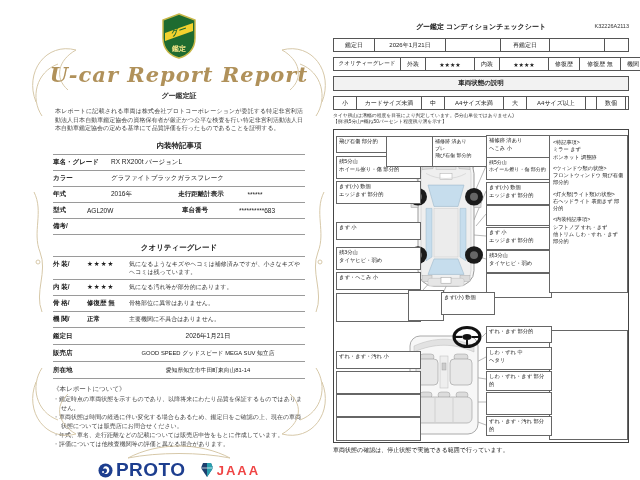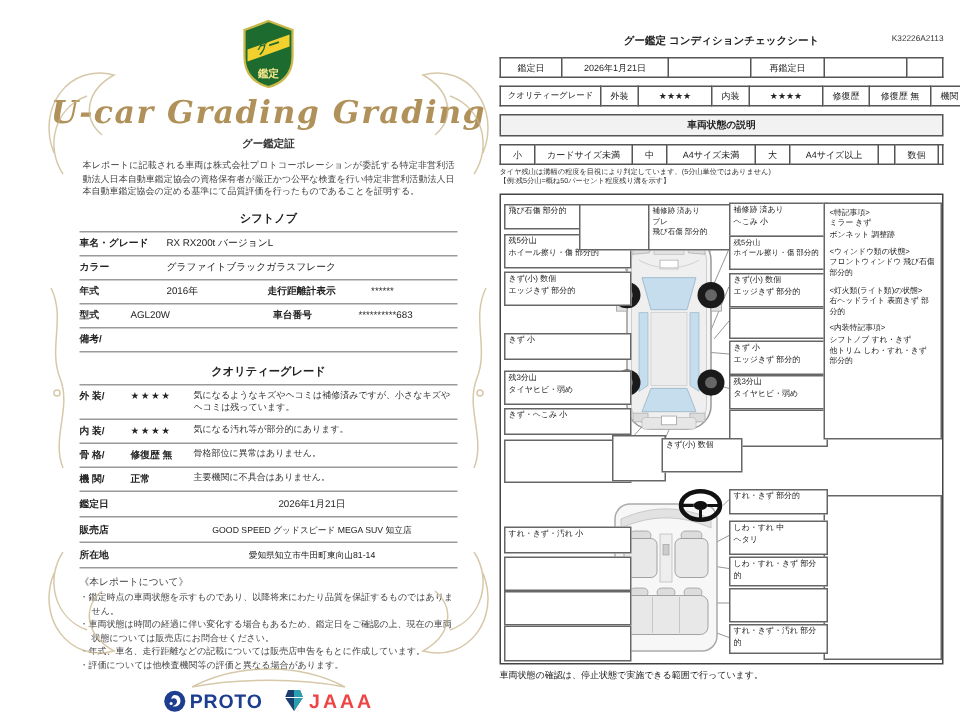--- a/index.html
+++ b/index.html
@@ -26,21 +26,21 @@
   .qval{width:42px;font-weight:bold;flex:none;letter-spacing:1px;}
   .qdesc{flex:1;font-size:6px;line-height:1.35;color:#333;}
   .irow{display:flex;align-items:center;border-bottom:1px solid #9a9a9a;padding:3.5px 0;font-size:6.5px;}
   .ilabel{width:58px;font-weight:bold;flex:none;}
   .ival{flex:1;text-align:center;}
   .about{width:252px;margin:5px auto 0;font-size:6px;line-height:1.5;color:#444;}
   .abhead{font-size:6.5px;margin-bottom:1px;}
   .bullet{padding-left:8px;text-indent:-8px;}
   .logos{display:flex;justify-content:center;align-items:center;gap:14px;margin-top:10px;}
   .proto{display:flex;align-items:center;gap:3px;}
-  .prototext{font-size:13px;font-weight:bold;color:#1d3e8f;letter-spacing:0.5px;}
+  .prototext{font-size:19px;font-weight:bold;color:#1d3e8f;letter-spacing:0.5px;}
   .jaaa{display:flex;align-items:center;gap:3px;}
   .jaaatext{font-size:13px;font-weight:bold;color:#ef4444;letter-spacing:2px;}
   
   .rpage{position:absolute;left:333px;top:22px;width:296px;height:444px;}
   .rheader{position:relative;height:13px;}
   .rtitle{text-align:center;font-size:7px;font-weight:bold;}
   .rcode{position:absolute;right:0;top:1px;font-size:5.5px;color:#333;}
   table.rt{border-collapse:collapse;width:296px;table-layout:fixed;margin-top:3px;}
   table.rt td{border:1px solid #555;font-size:6px;padding:1.5px 2px;text-align:center;
               overflow:hidden;white-space:nowrap;height:9px;}
@@ -81,26 +81,26 @@
       </g>
     </svg>
 
     <svg class="crest" width="40" height="48" viewBox="0 0 40 48">
       <path d="M20 2 L36 8 V26 C36 38 28 44 20 46 C12 44 4 38 4 26 V8 Z" fill="#1e6b30" stroke="#c9b84a" stroke-width="1.5"></path>
       <polygon points="6,21 34,11 34,19 6,29" fill="#f2d12e"></polygon>
       <text x="20" y="21.5" font-size="8" font-weight="bold" fill="#1e6b30" text-anchor="middle" transform="rotate(-18 20 19)">グー</text>
       <text x="20" y="39" font-size="7" font-weight="bold" fill="#f6e88a" text-anchor="middle">鑑定</text>
     </svg>
 
-    <div class="ltitle">U-car Grading Grading</div>
+    <div class="ltitle">U-car Report Report</div>
     <div class="lsub">グー鑑定証</div>
     <div class="lintro">本レポートに記載される車両は株式会社プロトコーポレーションが委託する特定非営利活動法人日本自動車鑑定協会の資格保有者が厳正かつ公平な検査を行い特定非営利活動法人日本自動車鑑定協会の定める基準にて品質評価を行ったものであることを証明する。</div>
 
     <div class="col">
-      <div class="shead">シフトノブ</div>
+      <div class="shead">内装特記事項</div>
 
       <div>
         <div class="srow">
           <span class="slabel">車名・グレード</span>
           <span class="sval">RX RX200t バージョンL</span>
         </div>
         <div class="srow">
           <span class="slabel">カラー</span>
           <span class="sval">グラファイトブラックガラスフレーク</span>
         </div>

